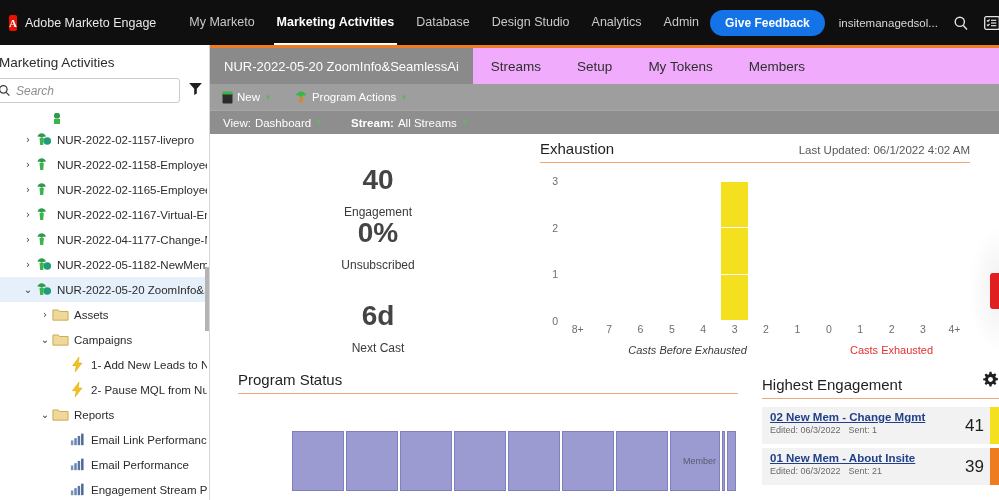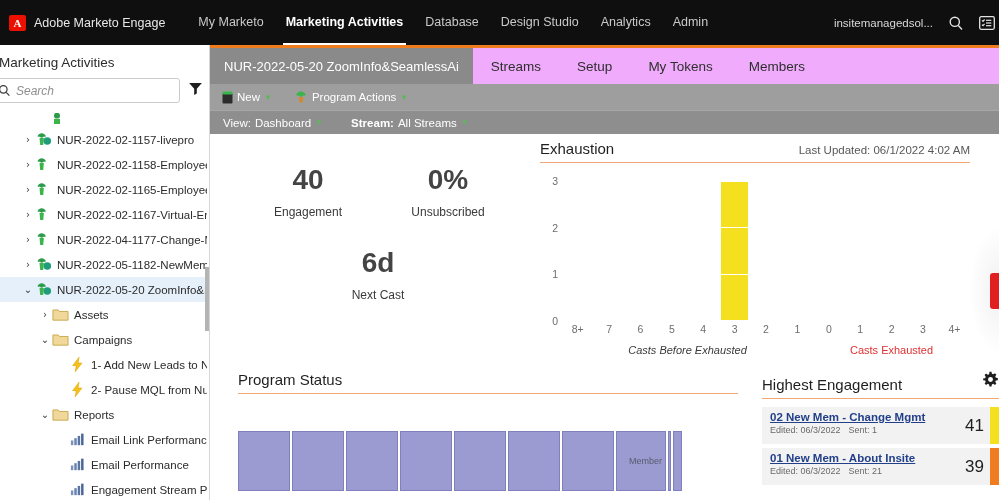--- a/index.html
+++ b/index.html
@@ -112,21 +112,21 @@
   
   .dash { position: relative; background: #ffffff; height: 369px; }
   .panel-head {
     display: flex; align-items: flex-end; border-bottom: 1px solid #f0a675;
     padding-bottom: 5px;
   }
   .panel-title { font-size: 15px; color: #1f1f1f; }
   .panel-sub { margin-left: auto; font-size: 11.5px; color: #585858; padding-bottom: 1px; }
 
   .p-summary { position: absolute; left: 28px; top: 6px; width: 280px; }
-  .stats { display: flex; margin-top: 26px; }
+  .stats { display: flex; margin-top: 26px; flex-direction: column; }
   .stat { flex: 1; text-align: center; }
   .stat-val { font-size: 28px; font-weight: bold; color: #444444; line-height: 1; }
   .stat-lbl { font-size: 12px; color: #3a3a3a; margin-top: 11px; }
   .stat-center { text-align: center; margin-top: 30px; }
 
   .p-exhaust { position: absolute; left: 330px; top: 6px; width: 430px; }
   .chart { position: relative; height: 155px; margin-top: 18px; }
   .yaxis { position: absolute; left: 0; top: 0; width: 20px; height: 140px; }
   .ytick {
     position: absolute; right: 2px; font-size: 10.5px; color: #6d6d6d;
@@ -138,21 +138,21 @@
   .bar { width: 27px; display: flex; flex-direction: column; }
   .bseg { background: #f5e020; border-bottom: 1.5px solid #ffffff; }
   .bseg:first-child { border-top: 1.5px solid #ffffff; }
   .xaxis { position: absolute; left: 22px; right: 0; top: 142px; display: flex; }
   .xtick { flex: 1; text-align: center; font-size: 10.5px; color: #6d6d6d; }
   .axlabels { position: absolute; left: 22px; right: 0; top: 163px; display: flex; }
   .axlbl-l { flex: 1; text-align: center; font-size: 11px; color: #3a3a3a; }
   .axlbl-r { flex: 1; text-align: center; font-size: 11px; color: #e03131; }
 
   .p-status { position: absolute; left: 28px; top: 237px; width: 500px; }
-  .statusbars { display: flex; margin-top: 26px; height: 71px; align-items: flex-end; }
+  .statusbars { display: flex; margin-top: 26px; height: 71px; align-items: flex-end; justify-content: flex-end; }
   .sbar {
     background: #9b9bd2; border: 1px solid #8080bf; height: 60px; margin-right: 2px;
     position: relative;
   }
   .sbar-lbl {
     position: absolute; right: 3px; top: 50%; transform: translateY(-50%);
     font-size: 9px; color: #5a5a6e; white-space: nowrap;
   }
 
   .p-eng { position: absolute; left: 552px; top: 237px; width: 237px; padding-right: 0; }
@@ -198,20 +198,21 @@
   <div class="brand">Adobe Marketo Engage</div>
   <div class="navitems">
     <div class="navitem">My Marketo</div>
     <div class="navitem active">Marketing Activities</div>
     <div class="navitem">Database</div>
     <div class="navitem">Design Studio</div>
     <div class="navitem">Analytics</div>
     <div class="navitem">Admin</div>
   </div>
   <div class="topnav-right">
+    <button class="feedback-btn">Give Feedback</button>
     <div class="username">insitemanagedsol...</div>
     <div class="ticon">
       <svg width="16" height="16" viewBox="0 0 16 16">
           <circle cx="6.8" cy="6.8" r="4.6" fill="none" stroke="#e4e4e4" stroke-width="1.4"></circle>
           <line x1="10.3" y1="10.5" x2="14" y2="14.4" stroke="#e4e4e4" stroke-width="1.4"></line>
         </svg>
     </div>
     <div class="ticon">
       <svg width="16" height="14" viewBox="0 0 16 14">
           <rect x="0.7" y="0.7" width="14.6" height="12.6" fill="none" stroke="#e4e4e4" stroke-width="1.3" rx="1.5"></rect>

